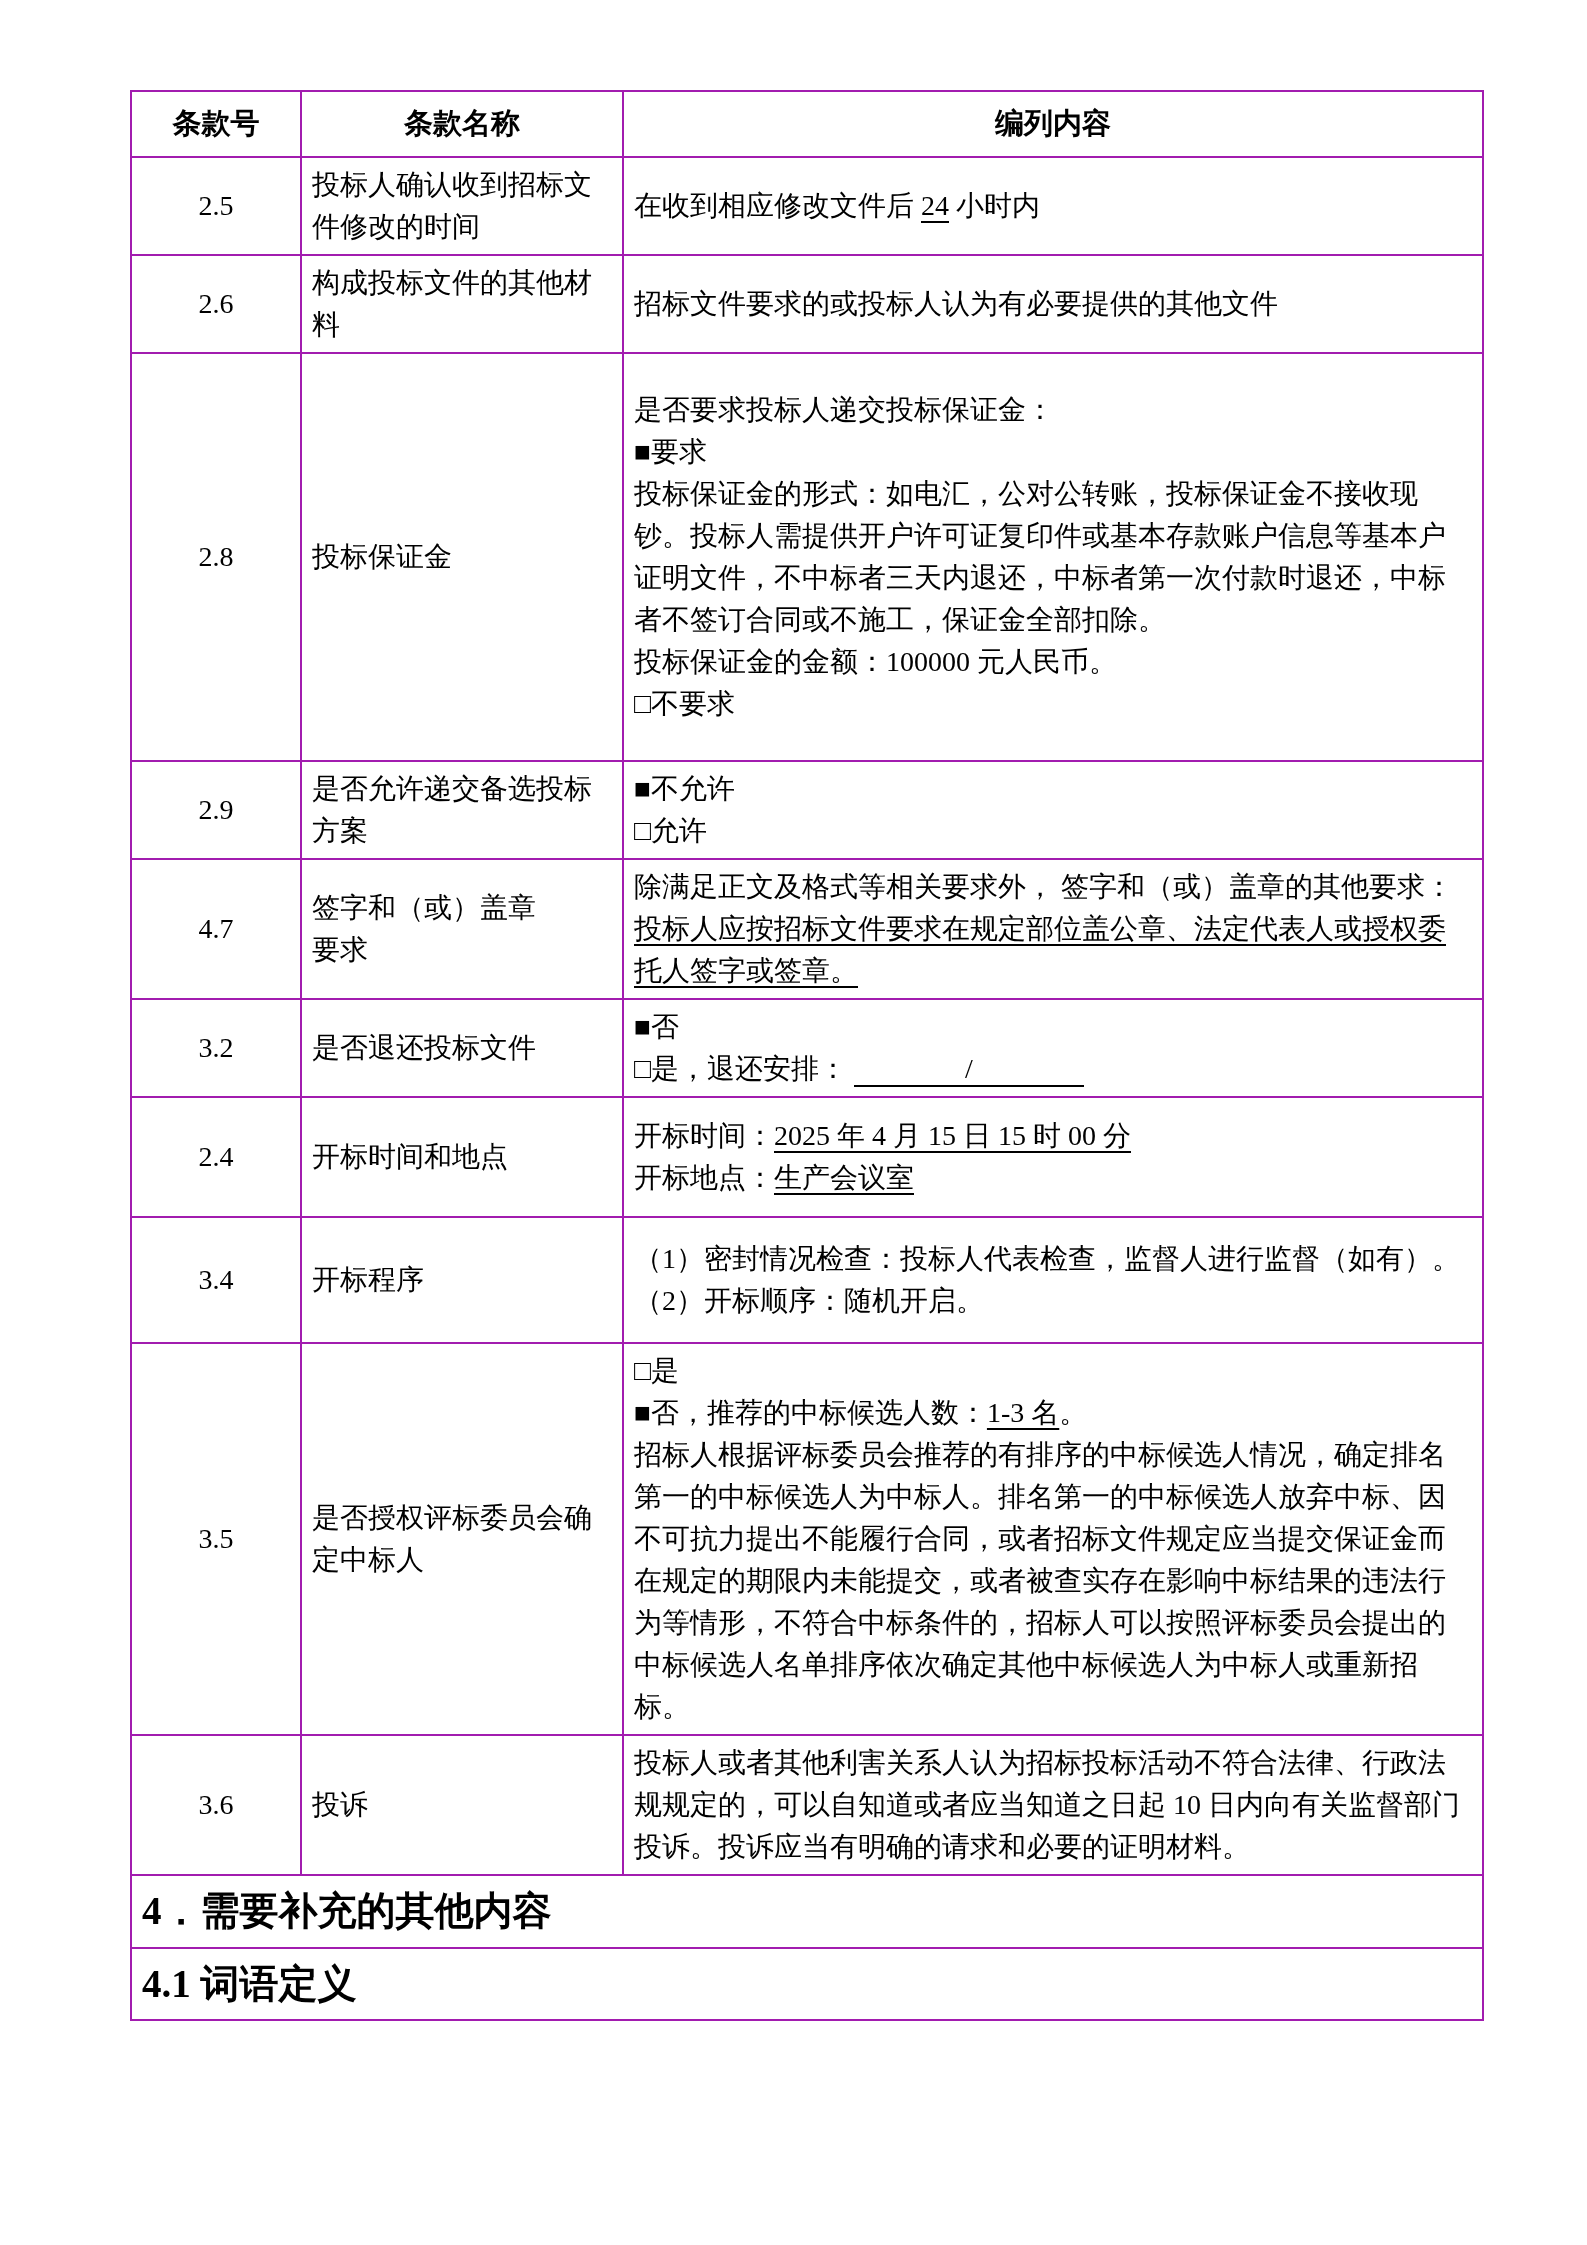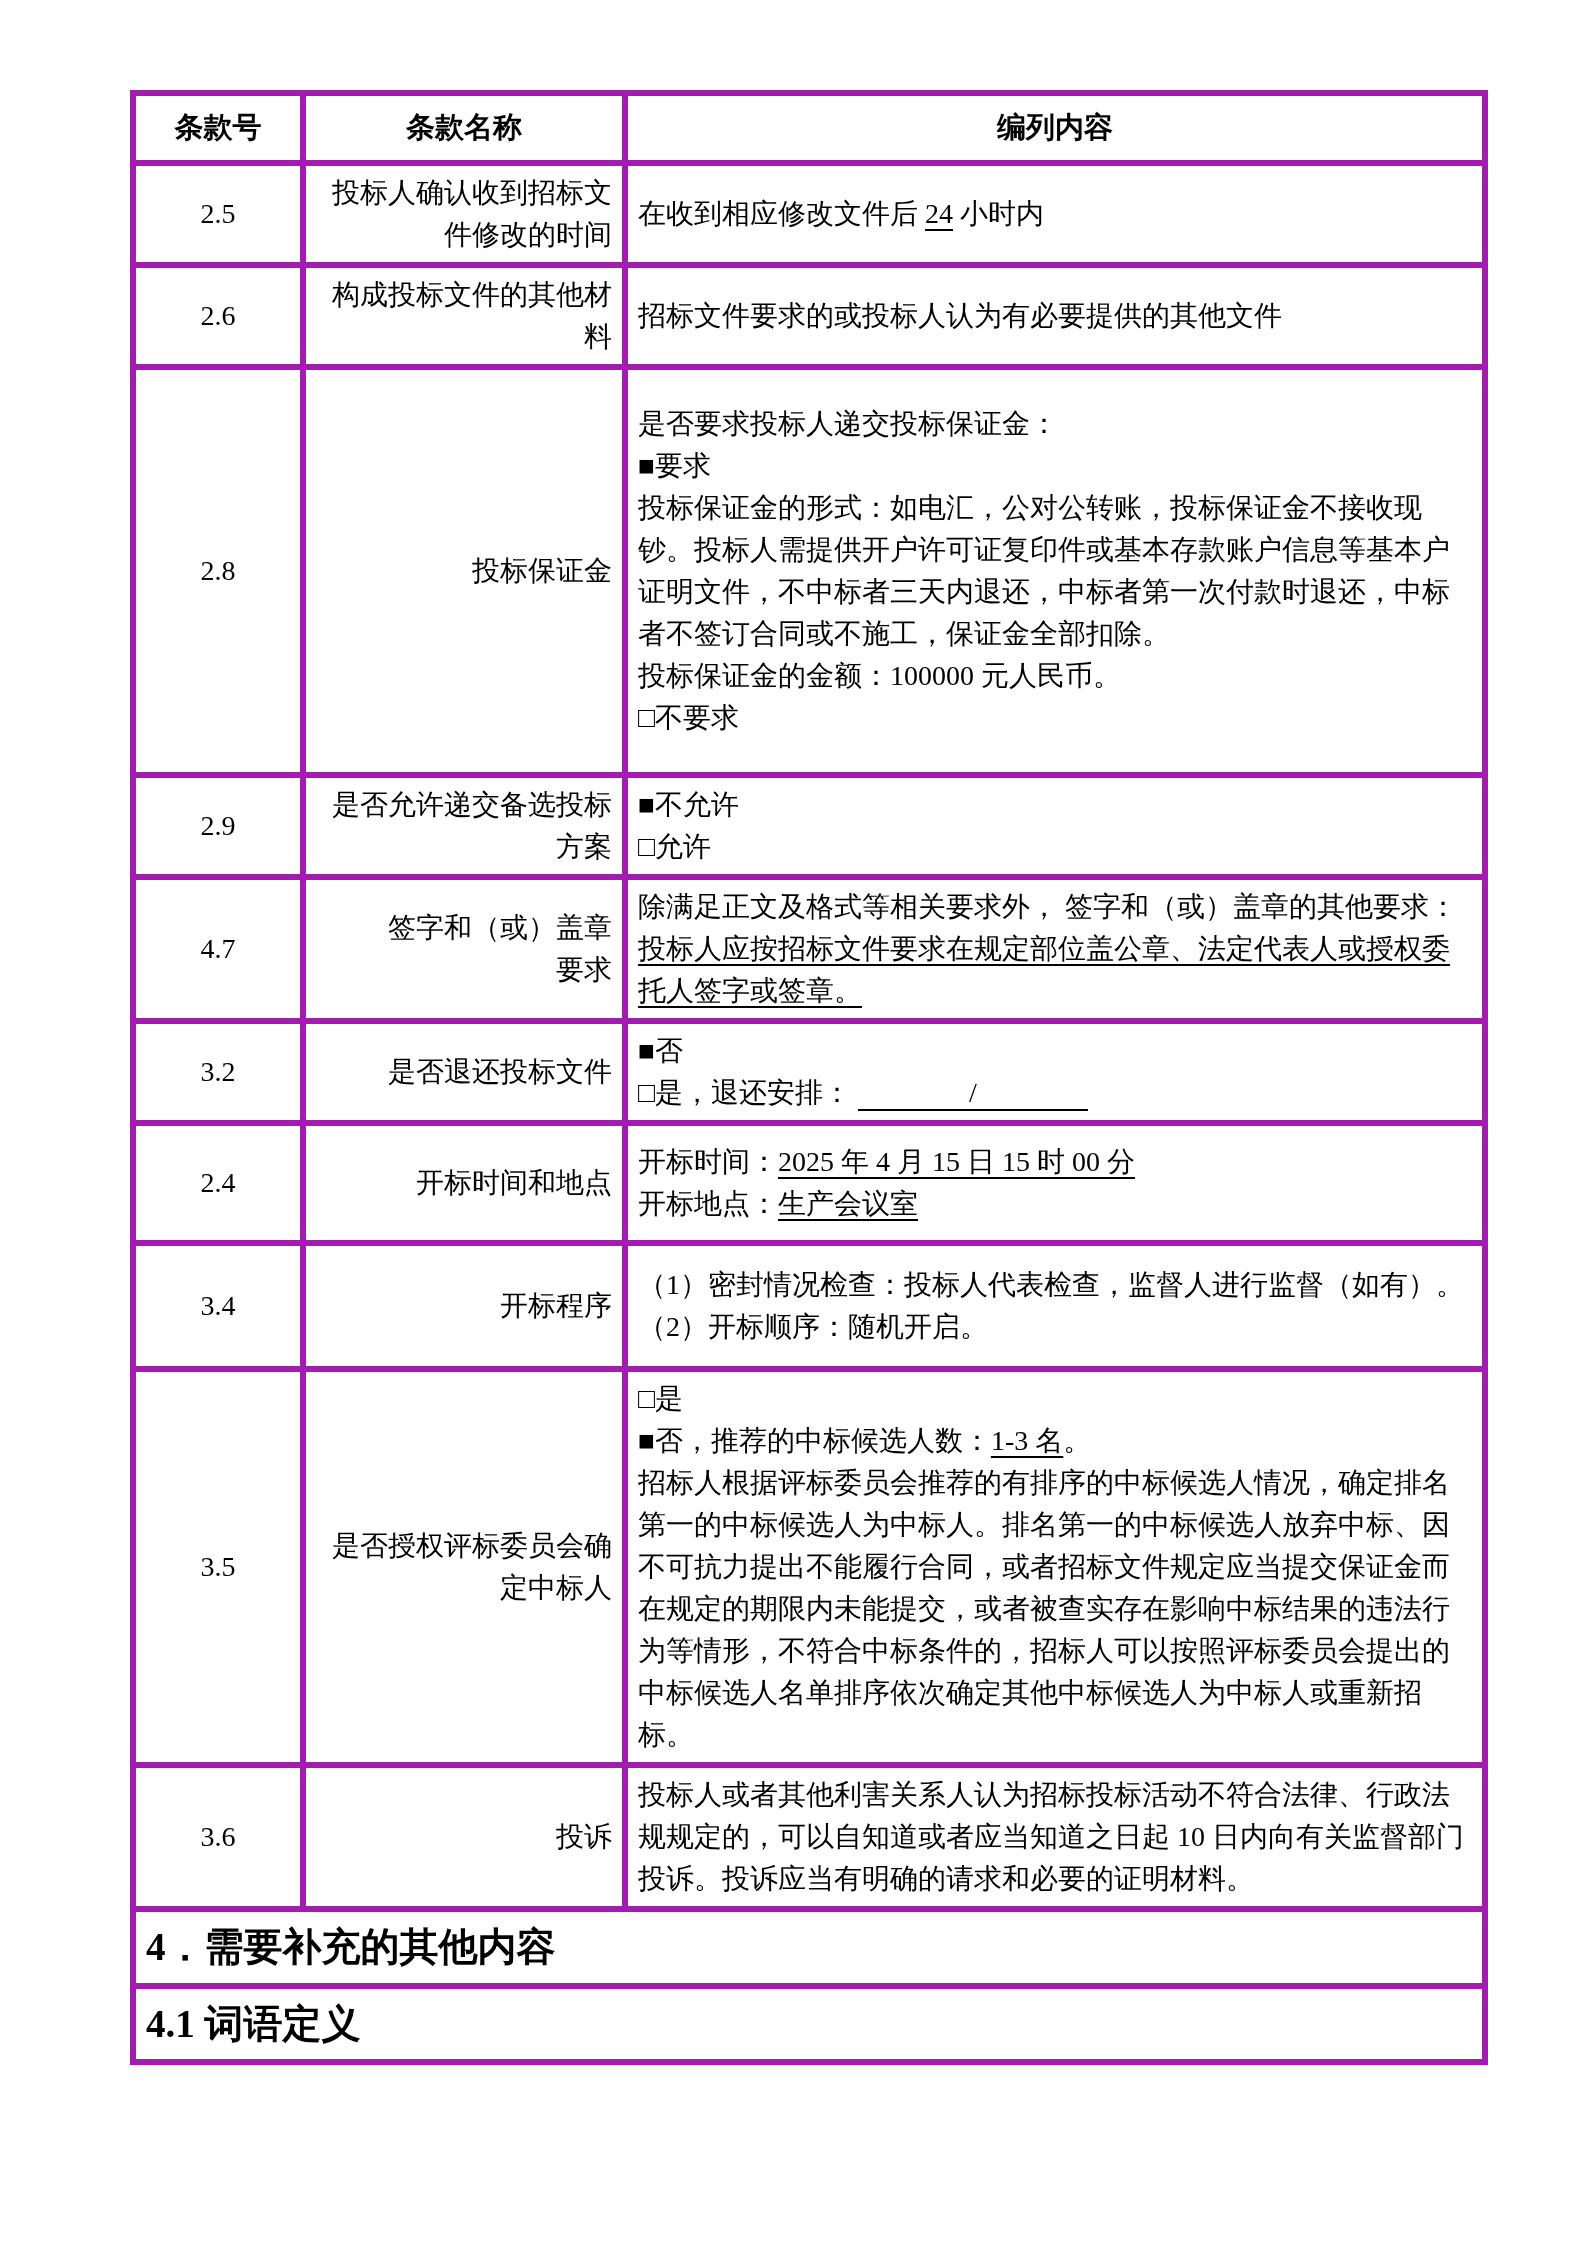--- a/index.html
+++ b/index.html
@@ -10,28 +10,28 @@
   }
   table.spec{
     border-collapse:collapse;
     width:1352px;
     margin:90px 0 0 130px;
     table-layout:fixed;
     font-size:28px;
     line-height:1.5;
   }
   table.spec th, table.spec td{
-    border:6px solid #a21caf;
+    border:2px solid #a21caf;
     padding:6px 10px;
     vertical-align:middle;
     word-break:break-all;
   }
   th.hdr{font-weight:bold;font-size:29px;text-align:center;height:52px;}
   td.clause-no{text-align:center;font-family:Liberation Serif, serif;}
-  td.clause-name{text-align:right;white-space:pre-line;padding:6px 14px;}
+  td.clause-name{text-align:left;white-space:pre-line;padding:6px 14px;}
   td.content-cell{text-align:left;padding:8px 14px;}
   .line{min-height:1em;}
   .u{text-decoration:underline;text-underline-offset:6px;text-decoration-thickness:2px;}
   .blank{
     display:inline-block;width:230px;border-bottom:2px solid #000;
     text-align:center;line-height:1.1;
   }
   td.section-cell{
     font-weight:bold;font-size:39px;text-align:left;
     padding:8px 10px 8px 18px;height:34px;

